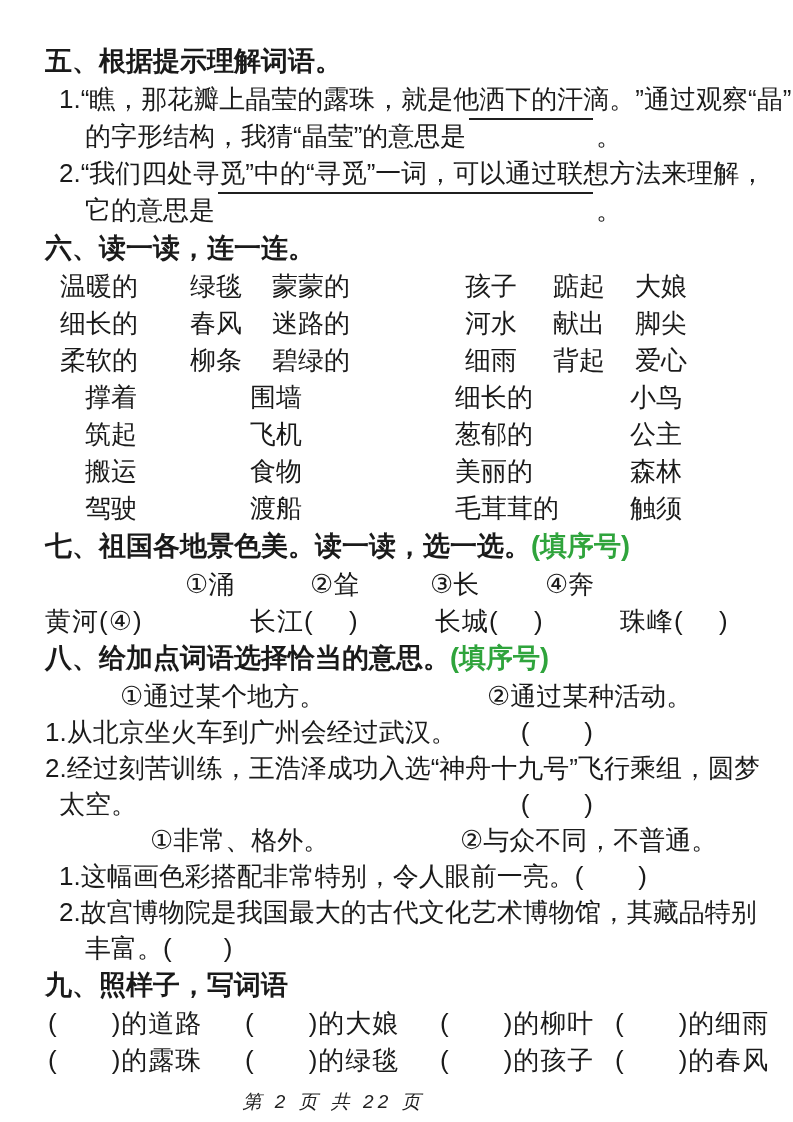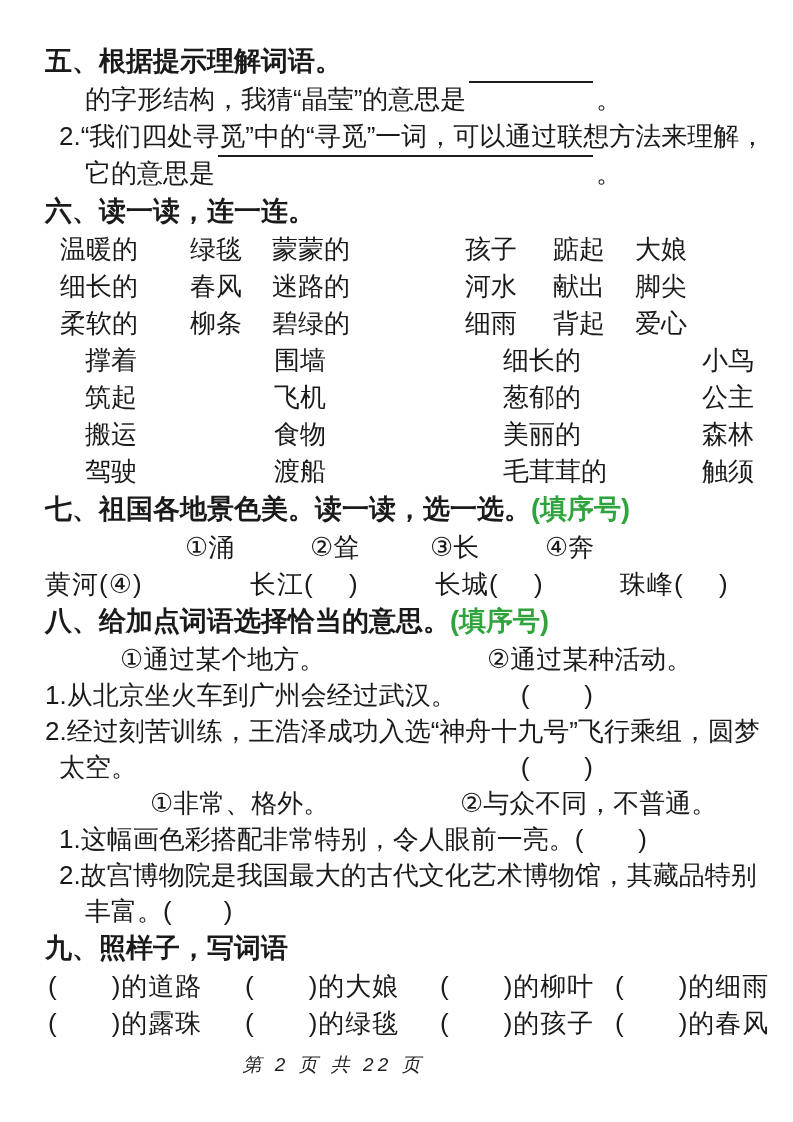--- a/index.html
+++ b/index.html
@@ -14,36 +14,37 @@
   .line{font-size:26px;line-height:37px;white-space:nowrap;}
   .tight{line-height:36px;}
   .indent1{padding-left:14px;}
   .indent2{padding-left:40px;}
   .flexline{display:flex;align-items:flex-start;white-space:nowrap;}
   .blank{flex:1;border-bottom:2px solid #1f1f1f;margin:0 3px 5px 3px;min-width:60px;}
   .spacer{flex:1;}
   .green{color:#2fa43c;}
   .grid{display:grid;font-size:26px;line-height:37px;white-space:nowrap;}
   .g6a{grid-template-columns:130px 82px 193px 88px 82px auto;padding-left:15px;}
-  .g6b{grid-template-columns:165px 205px 175px auto;padding-left:40px;gap:24px;}
+  .g6b{grid-template-columns:165px 205px 175px auto;padding-left:40px;}
   .g7opt{grid-template-columns:125px 120px 115px auto;padding-left:140px;}
   .g7ans{grid-template-columns:205px 185px 185px auto;line-height:36px;}
   .g8opt1{grid-template-columns:367px auto;padding-left:75px;line-height:36px;}
   .g8opt2{grid-template-columns:310px auto;padding-left:105px;line-height:36px;}
   .g9{grid-template-columns:197px 195px 175px auto;padding-left:3px;line-height:37px;}
   .qline{padding-right:28px;line-height:36px;}
   .bracket{letter-spacing:1px;}
   .footer{margin-top:10px;text-align:center;font-size:19px;letter-spacing:4px;color:#222;font-style:italic;}
 </style>
 </head>
 <body>
 
 <div class="page">
 
   <div class="sec-title">五、根据提示理解词语。</div>
+  <div class="line indent1">1.“瞧，那花瓣上晶莹的露珠，就是他洒下的汗滴。”通过观察“晶”</div>
   <div class="line indent2 flexline">
     <span>的字形结构，我猜“晶莹”的意思是</span>
     <span class="blank"></span>
     <span>。</span>
   </div>
   <div class="line indent1">2.“我们四处寻觅”中的“寻觅”一词，可以通过联想方法来理解，</div>
   <div class="line indent2 flexline">
     <span>它的意思是</span>
     <span class="blank"></span>
     <span>。</span>

